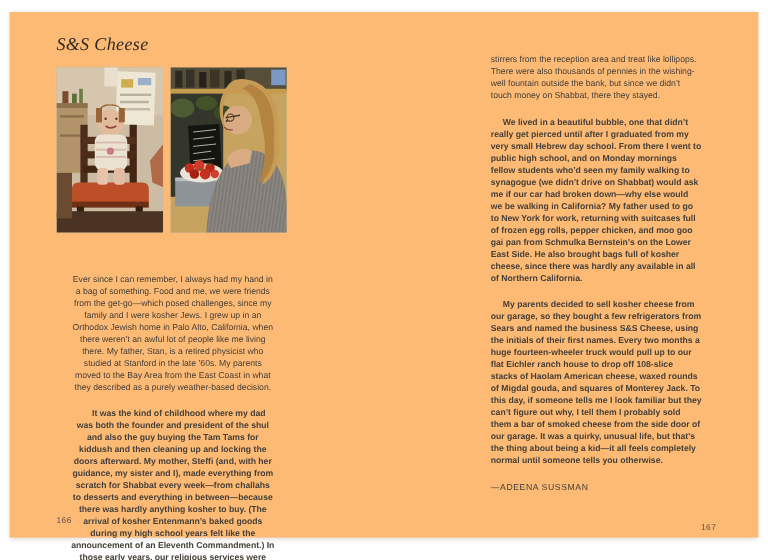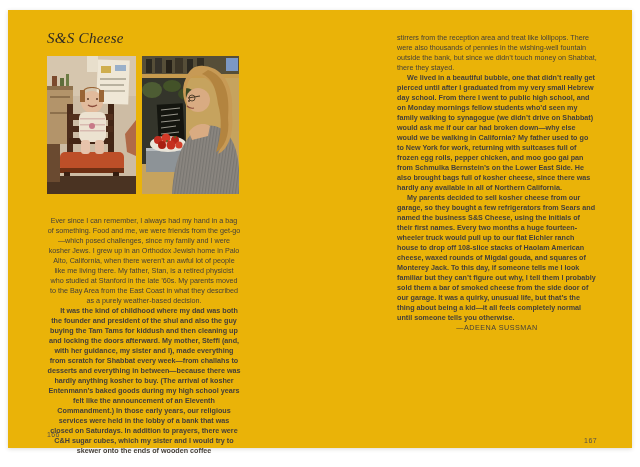--- a/index.html
+++ b/index.html
@@ -1,30 +1,30 @@
 <!DOCTYPE html>
 <html><head>
 <meta charset="utf-8">
 <style>
   html,body{margin:0;padding:0;width:640px;height:467px;background:#ffffff;overflow:hidden;
     font-family:"Liberation Sans", sans-serif;}
-  .spread{position:absolute;left:8px;top:10px;width:624px;height:438px;background:#eab308;
+  .spread{position:absolute;left:8px;top:10px;width:624px;height:438px;background:#fdba74;
     box-shadow:0 1px 4px rgba(60,50,30,0.18);}
   .chapter-title{position:absolute;left:39px;top:20px;font-family:"Liberation Serif", serif;
     font-style:italic;font-size:15px;letter-spacing:.3px;color:#2f2a24;}
   .photo{position:absolute;overflow:hidden;background:#c9b99f;}
   .photo svg{display:block;width:100%;height:100%;}
   #photo-left{left:39px;top:46px;width:89px;height:138px;}
   #photo-right{left:134px;top:46px;width:97px;height:138px;}
   .textcol{position:absolute;color:#45403a;font-size:7.2px;line-height:10px;text-align:left;}
   #left-text{left:39px;top:206px;width:194px;text-align:center;}
   #right-text{left:389px;top:23px;width:200px;}
-  .textcol p{margin:0;}
+  .textcol p{margin:12px;}
   .textcol p.indent{text-indent:10px;font-weight:bold;}
-  .attribution{margin-top:0;text-align:center;letter-spacing:.5px;color:#45403a;
+  .attribution{margin-top:0;text-align:left;letter-spacing:.5px;color:#45403a;
     font-size:7.2px;line-height:10px;}
   .folio{position:absolute;font-size:7px;color:#55504a;letter-spacing:.4px;}
   #folio-left{left:39px;top:421px;}
   #folio-right{left:389px;top:427px;width:200px;text-align:right;}
 </style>
 </head>
 <body>
 
 <div class="spread">
 

